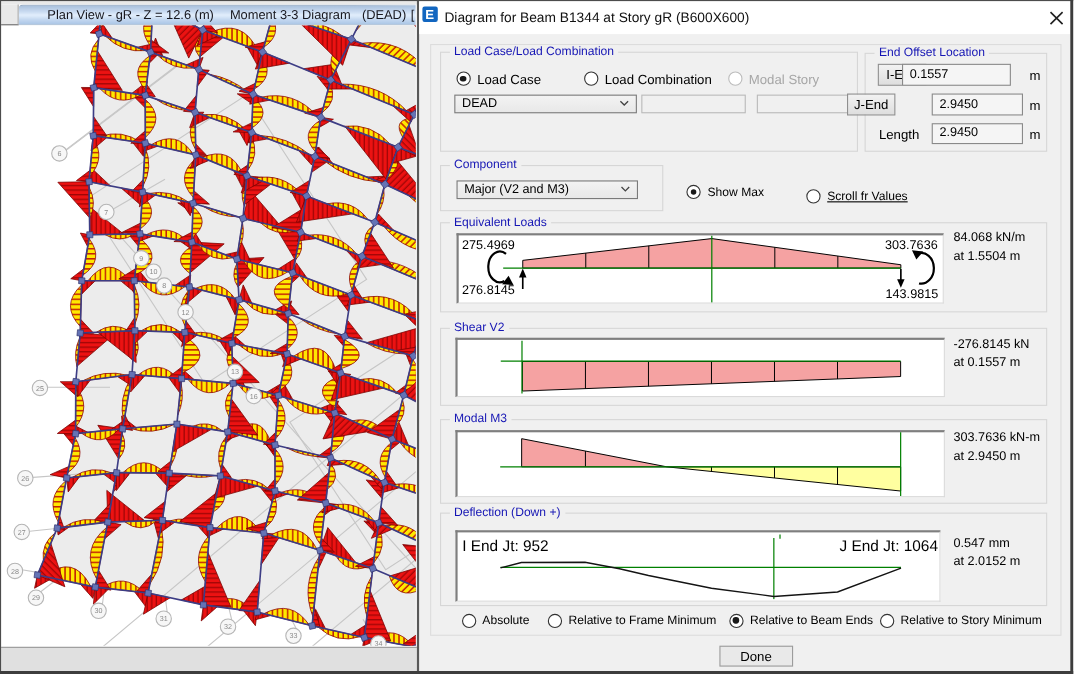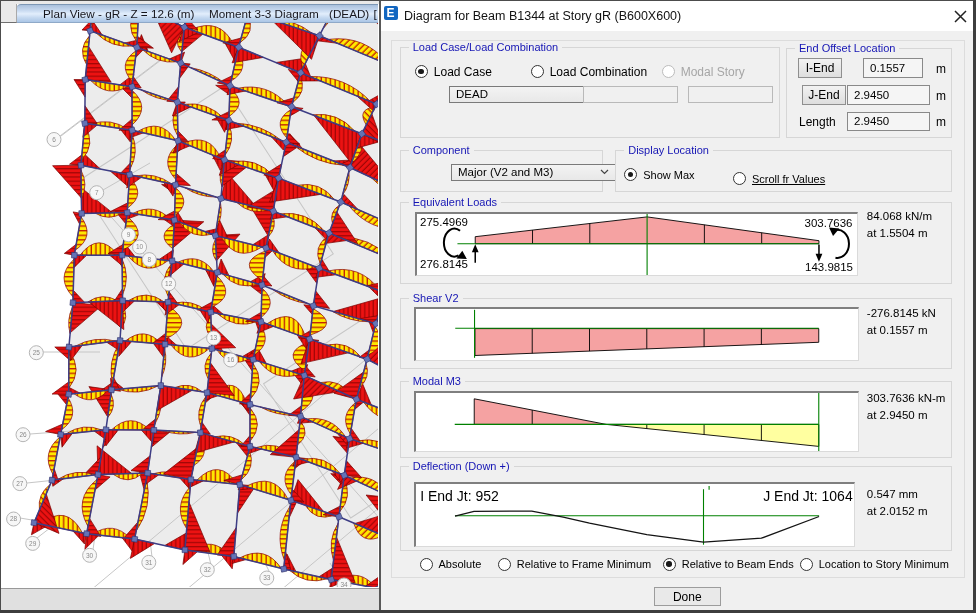--- a/index.html
+++ b/index.html
@@ -24,21 +24,21 @@
 #dlgclose{left:952px;top:8px;width:17px;height:17px;}
 #dlgpanel{left:390.5px;top:40px;width:574.5px;height:537.5px;border:1px solid #dcdcdc;box-sizing:border-box;}
 .grp{position:absolute;border:1px solid #d6d6d6;box-sizing:border-box;}
 .grp>span{position:absolute;top:-7px;left:8px;background:#f0f0f0;padding:0 4px;font-size:11px;color:#1515b4;white-space:nowrap;}
 .radio{position:absolute;display:flex;align-items:center;}
 .radio .c{width:13px;height:13px;border-radius:50%;border:1px solid #333;background:#fff;box-sizing:border-box;position:relative;flex:none;}
 .radio .c.on:after{content:"";position:absolute;left:2.7px;top:2.7px;width:5.6px;height:5.6px;border-radius:50%;background:#1a1a1a;}
 .radio .t{margin-left:6px;font-size:12px;color:#000;white-space:nowrap;}
 .radio.dis .c{border-color:#bcbcbc;}
 .radio.dis .t{color:#a6a6a6;}
-.combo{position:absolute;border:1px solid #7a7a7a;background:linear-gradient(180deg,#f3f3f3,#e8e8e8);box-sizing:border-box;font-size:11.5px;color:#000;margin-left:36px;}
+.combo{position:absolute;border:1px solid #7a7a7a;background:linear-gradient(180deg,#f3f3f3,#e8e8e8);box-sizing:border-box;font-size:11.5px;color:#000;}
 .combo span{position:absolute;left:6px;top:50%;transform:translateY(-50%);white-space:nowrap;}
 .combo svg{position:absolute;right:6px;top:50%;transform:translateY(-50%);}
 .tbdis{position:absolute;border:1px solid #b9b9b9;background:#f0f0f0;box-sizing:border-box;}
 .btn3{position:absolute;border:1px solid #8f8f8f;background:linear-gradient(180deg,#f2f2f2,#dedede);box-sizing:border-box;font-size:12px;color:#000;text-align:center;}
 .vbox{position:absolute;border:1px solid #898989;background:#f5f5f5;box-sizing:border-box;font-size:11.5px;color:#000;}
 .vbox span{position:absolute;left:6px;top:50%;transform:translateY(-50%);}
 .mlab{position:absolute;font-size:12px;color:#000;}
 .canvas{position:absolute;background:#fff;border-style:solid;border-color:#7f7f7f #dadada #dadada #7f7f7f;border-width:2px 1px 1px 2px;box-sizing:border-box;}
 .ann{position:absolute;font-size:11.5px;color:#000;line-height:16.5px;white-space:nowrap;}
 #done{left:653.5px;top:586.5px;width:67.5px;height:19.5px;border:1px solid #9c9c9c;background:#e9e9e9;font-size:12px;color:#000;text-align:center;line-height:18px;box-sizing:border-box;}
@@ -901,48 +901,45 @@
         <path d="M1,1 L4.5,4.5 L8,1" stroke="#444" stroke-width="1.2" fill="none"></path>
       </svg>
     </div>
 <div class="tbdis" style="left:583px;top:86px;width:95px;height:16.5px;"></div>
 <div class="tbdis" style="left:688px;top:86px;width:85px;height:16.5px;"></div>
 
 <div class="grp" style="left:786px;top:47.5px;width:166.2px;height:90.2px;">
       <span>End Offset Location</span>
     </div>
 <div class="btn3" style="left:798px;top:58px;width:44px;height:20.3px;line-height:19px;">I-End</div>
-<div class="vbox" style="left:863px;top:58px;width:60px;height:20.3px;">
+<div class="vbox" style="left:820px;top:58px;width:99px;height:20.3px;">
       <span>0.1557</span>
     </div>
 <div class="mlab" style="left:936px;top:61.5px;">m</div>
-<div class="btn3" style="left:802px;top:85.2px;width:44px;height:20.3px;line-height:19px;">J-End</div>
+<div class="btn3" style="left:770px;top:85.2px;width:44px;height:20.3px;line-height:19px;">J-End</div>
 <div class="vbox" style="left:847px;top:85.2px;width:83px;height:20.3px;">
       <span>2.9450</span>
     </div>
 <div class="mlab" style="left:936px;top:88.7px;">m</div>
 <div class="mlab" style="left:799px;top:114.5px;">Length</div>
 <div class="vbox" style="left:847px;top:111.6px;width:83px;height:19.6px;">
       <span>2.9450</span>
     </div>
 <div class="mlab" style="left:936px;top:114.5px;">m</div>
 
 <div class="grp" style="left:399.7px;top:149.5px;width:203.6px;height:42.9px;">
       <span>Component</span>
     </div>
 <div class="combo" style="left:415px;top:164px;width:165px;height:16.5px;">
       <span>Major (V2 and M3)</span>
       <svg width="9" height="6" viewBox="0 0 9 6">
         <path d="M1,1 L4.5,4.5 L8,1" stroke="#444" stroke-width="1.2" fill="none"></path>
       </svg>
     </div>
 
-<div class="grp" style="left:615.2px;top:149.5px;width:337px;height:42.9px;">
-      <span>Display Location</span>
-    </div>
 <div class="radio" style="left:624.2px;top:168px;">
       <div class="c on"></div>
       <div class="t" style="font-size:11px;">Show Max</div>
     </div>
 <div class="radio" style="left:733px;top:172px;text-decoration:underline;">
       <div class="c"></div>
       <div class="t" style="font-size:11px;">Scroll fr Values</div>
     </div>
 
 <div class="grp" style="left:399.7px;top:201.8px;width:552.5px;height:82.7px;">
@@ -1043,21 +1040,21 @@
 <div class="radio" style="left:497.8px;top:557.5px;">
       <div class="c"></div>
       <div class="t" style="font-size:11px;text-align:right;">Relative to Frame Minimum</div>
     </div>
 <div class="radio" style="left:662.8px;top:557.5px;">
       <div class="c on"></div>
       <div class="t" style="font-size:11px;">Relative to Beam Ends</div>
     </div>
 <div class="radio" style="left:799.7px;top:557.5px;">
       <div class="c"></div>
-      <div class="t" style="font-size:11px;">Location to Story Minimum</div>
+      <div class="t" style="font-size:11px;">Relative to Story Minimum</div>
     </div>
 
 <div class="abs" id="done">Done</div>
 
 <div class="abs" id="topline"></div>
 <div class="abs" id="leftborder"></div>
 <div class="abs" id="bottomborder"></div>
 <div class="abs" id="rightborder"></div>
 </div>
 

